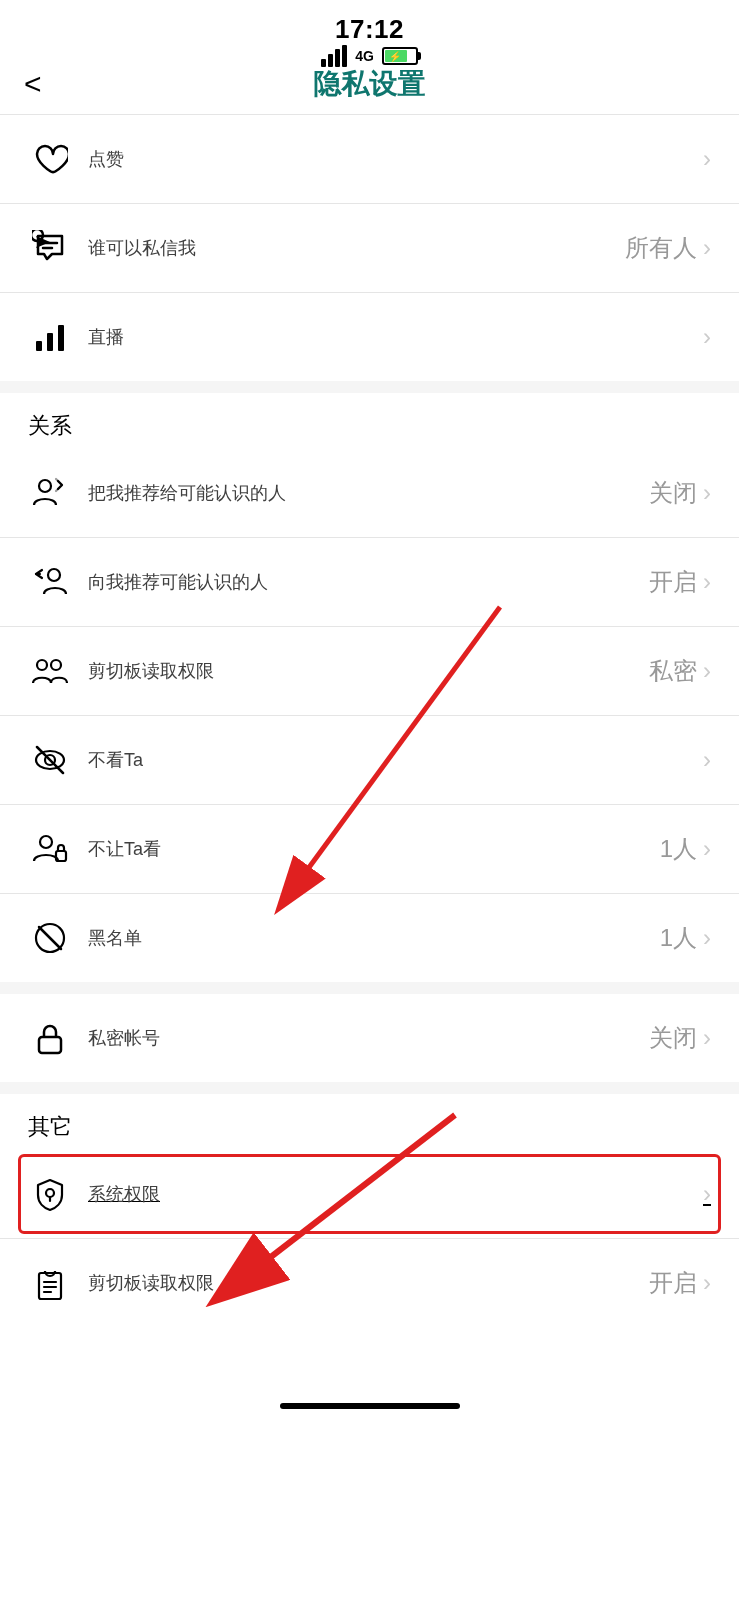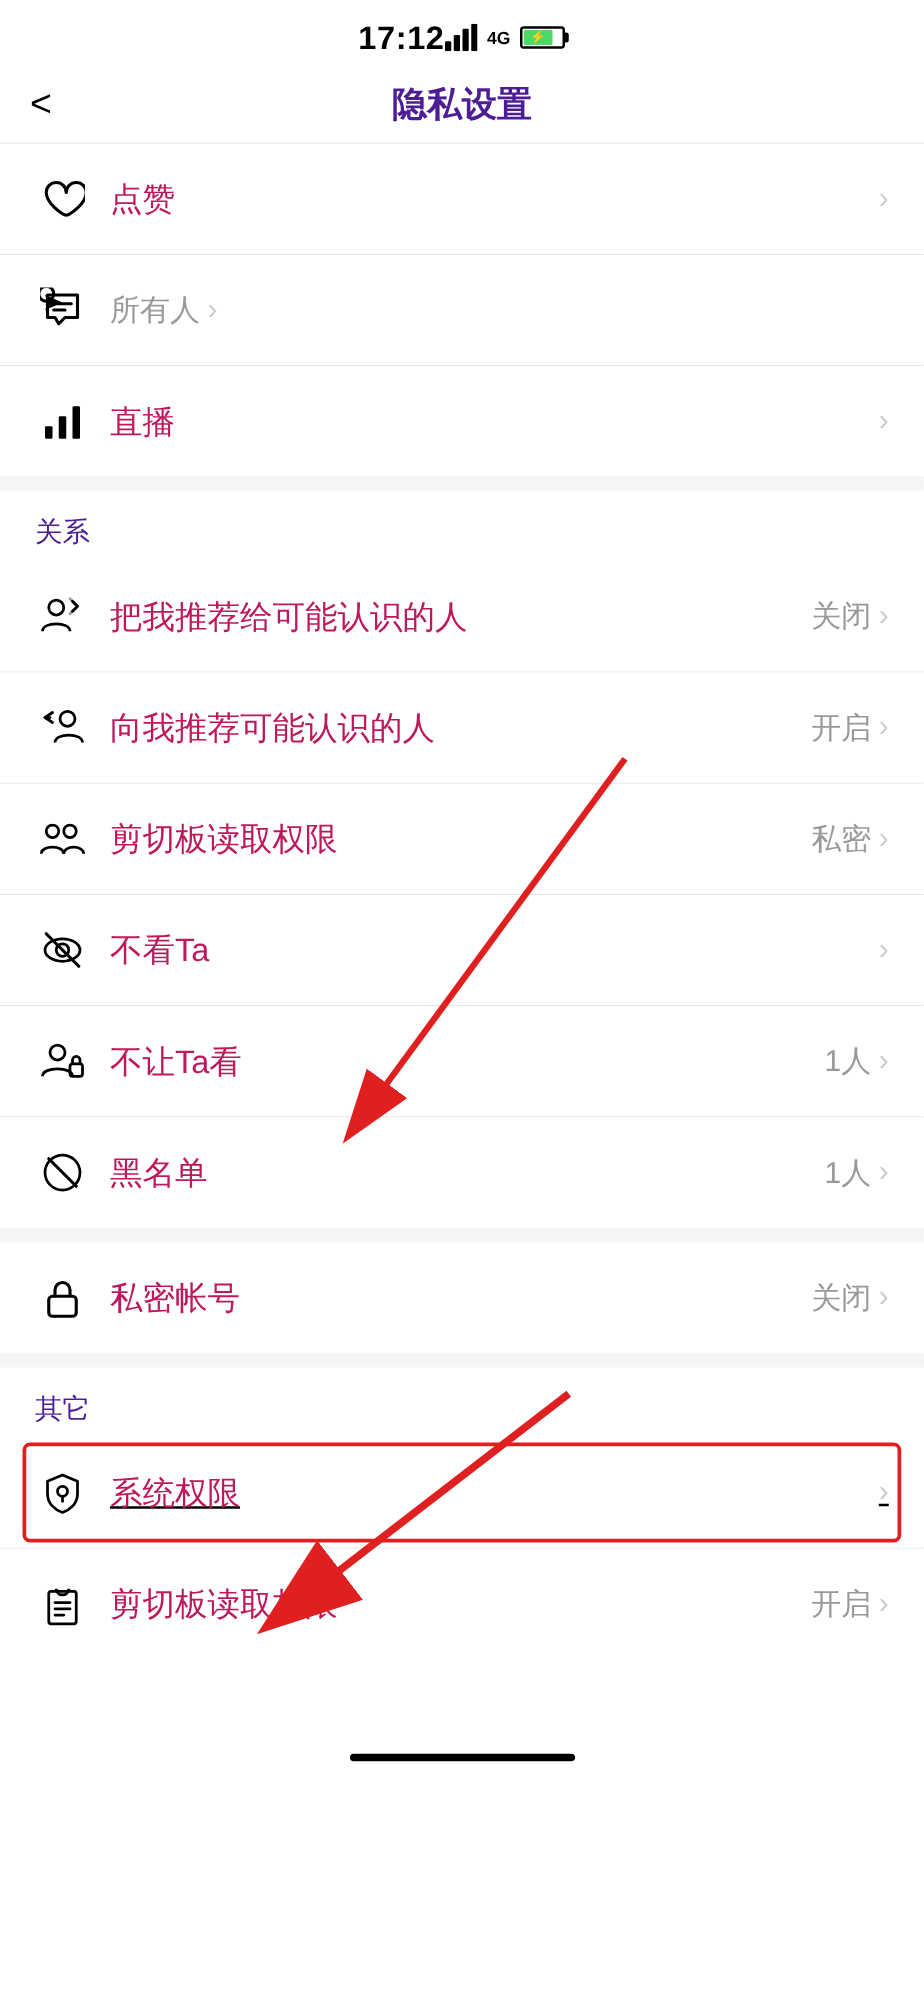--- a/index.html
+++ b/index.html
@@ -8,24 +8,25 @@
       width: 739px;
       min-height: 1600px;
       background: #fff;
       font-family: -apple-system, 'PingFang SC', 'Helvetica Neue', sans-serif;
       color: #000;
     }
 
     
     .status-bar {
       display: flex;
-      justify-content: center;
+      justify-content: flex-start;
       align-items: center;
       padding: 14px 28px 8px 28px;
       height: 54px;
+      flex-direction: column;
     }
     .status-time {
       font-size: 26px;
       font-weight: 600;
       letter-spacing: 0.5px;
     }
     .status-icons {
       display: flex;
       align-items: center;
       gap: 8px;
@@ -90,40 +91,40 @@
       position: absolute;
       left: 24px;
       font-size: 30px;
       color: #000;
       cursor: pointer;
       font-weight: 300;
     }
     .nav-title {
       font-size: 28px;
       font-weight: 600;
-      color: #4c1d95;
+      color: #0f766e;
     }
 
     
     .divider {
       height: 1px;
       background: #e5e5e5;
       margin: 0;
     }
 
     .section-divider {
       height: 12px;
       background: #f5f5f5;
     }
 
     
     .section-label {
       padding: 18px 28px 8px 28px;
       font-size: 22px;
-      color: #4c1d95;
+      color: #000000;
       font-weight: 400;
     }
 
     
     .list-item {
       display: flex;
       align-items: center;
       padding: 0 28px;
       height: 88px;
       position: relative;
@@ -139,22 +140,22 @@
       margin-right: 16px;
       flex-shrink: 0;
     }
     .item-icon svg {
       width: 36px;
       height: 36px;
     }
 
     .item-text {
       flex: 1;
-      font-size: 26px;
-      color: #be185d;
+      font-size: 18px;
+      color: #404040;
       font-weight: 400;
     }
 
     .item-right {
       display: flex;
       align-items: center;
       gap: 6px;
       color: #999;
       font-size: 24px;
     }
@@ -232,20 +233,21 @@
     <div class="item-icon">
       <svg viewBox="0 0 36 36" fill="none" stroke="#000" stroke-width="2.5">
         <path d="M6 6h24v18H20l-5 5-3-5H6z" stroke-linejoin="round" stroke-linecap="round"></path>
         <line x1="11" y1="13" x2="25" y2="13" stroke-linecap="round"></line>
         <line x1="11" y1="18" x2="20" y2="18" stroke-linecap="round"></line>
         <circle cx="5" cy="5" r="6" fill="none"></circle>
 
         <path d="M4 18 L18 12 L4 6 L7 12 Z" fill="#000" stroke="none"></path>
       </svg>
     </div>
+    <span class="item-text">谁可以私信我</span>
     <div class="item-right">
       <span>所有人</span>
       <span class="chevron">›</span>
     </div>
   </div>
 
   <div class="divider"></div>
 
   <div class="list-item">
     <div class="item-icon">

